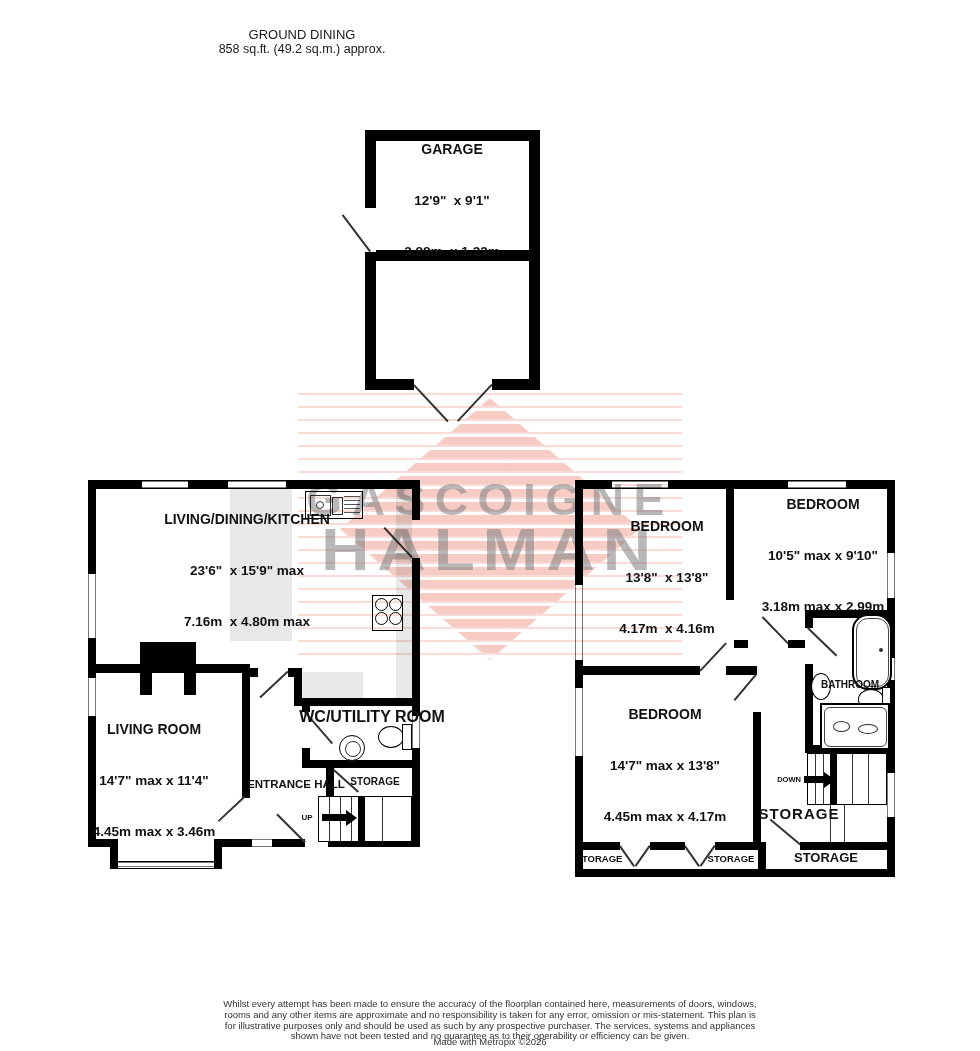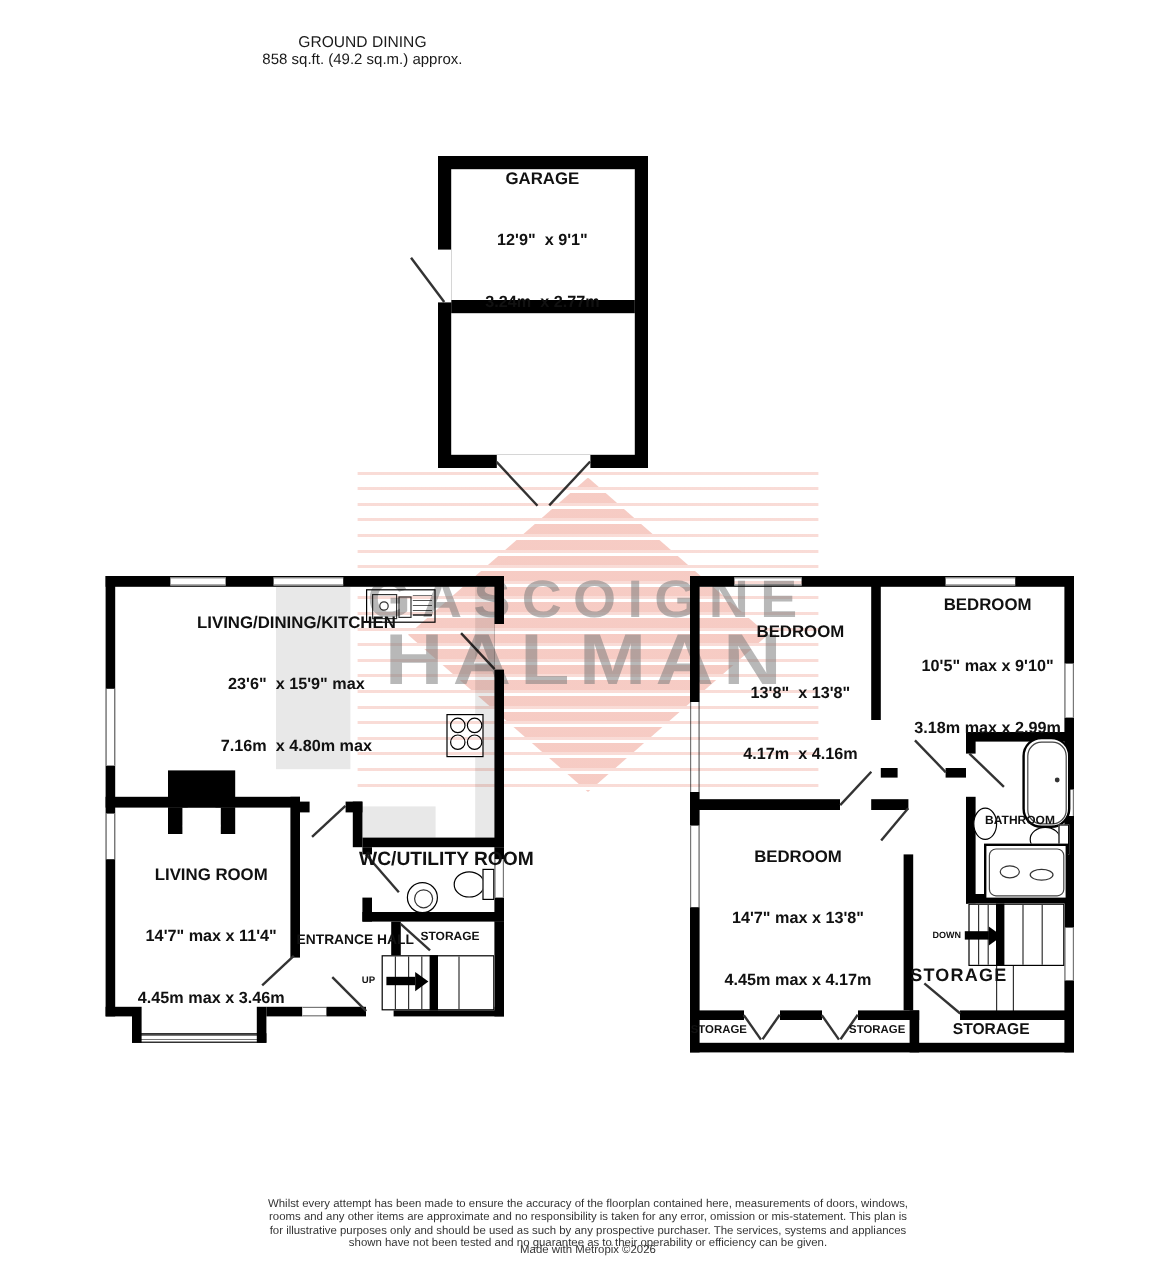--- a/index.html
+++ b/index.html
@@ -55,21 +55,21 @@
 
   <i style="position:absolute;left:365px;top:208px;width:11px;height:44px;background:#fff;display:block"></i>
   <i class="leaf" style="left:370px;top:251px;width:46px;transform:rotate(233deg)"></i>
 
   <i style="position:absolute;left:414px;top:379px;width:78px;height:11px;background:#fff;display:block"></i>
   <i class="leaf" style="left:414px;top:384px;width:50px;transform:rotate(47deg)"></i>
   <i class="leaf" style="left:492px;top:384px;width:50px;transform:rotate(133deg)"></i>
   <div class="lbl" style="left:452px;top:200px;">
     <div class="nm">GARAGE</div>
     <div class="dim">12'9"  x 9'1"</div>
-    <div class="dim">3.24m  x 2.77m</div>
+    <div class="dim">3.88m  x 1.23m</div>
   </div>
 
   <i class="shade" style="left:230px;top:489px;width:62px;height:152px"></i>
   <i class="shade" style="left:396px;top:489px;width:16px;height:212px"></i>
   <i class="shade" style="left:295px;top:672px;width:68px;height:26px"></i>
 
   <i class="wall" style="left:88px;top:480px;width:332px;height:9px"></i>
   <i class="winh" style="left:142px;top:481px;width:46px;height:7px"></i>
   <i class="winh" style="left:228px;top:481px;width:58px;height:7px"></i>
   <i class="wall" style="left:88px;top:480px;width:8px;height:367px"></i>
@@ -136,21 +136,21 @@
   <i style="position:absolute;left:375px;top:598px;width:11px;height:11px;border:1px solid #000;border-radius:50%;display:block"></i>
   <i style="position:absolute;left:389px;top:598px;width:11px;height:11px;border:1px solid #000;border-radius:50%;display:block"></i>
   <i style="position:absolute;left:375px;top:612px;width:11px;height:11px;border:1px solid #000;border-radius:50%;display:block"></i>
   <i style="position:absolute;left:389px;top:612px;width:11px;height:11px;border:1px solid #000;border-radius:50%;display:block"></i>
 
   <div class="lbl" style="left:247px;top:570px;z-index:20">
     <div class="nm">LIVING/DINING/KITCHEN</div>
     <div class="dim">23'6"  x 15'9" max</div>
     <div class="dim">7.16m  x 4.80m max</div>
   </div>
-  <div class="lbl" style="left:176px;top:780px;z-index:20">
+  <div class="lbl" style="left:154px;top:780px;z-index:20">
     <div class="nm">LIVING ROOM</div>
     <div class="dim">14'7" max x 11'4"</div>
     <div class="dim">4.45m max x 3.46m</div>
   </div>
   <div class="small-lbl" style="left:296px;top:784px;font-size:11.5px">ENTRANCE HALL</div>
   <div class="small-lbl" style="left:372px;top:717px;font-size:16px">WC/UTILITY ROOM</div>
   <div class="small-lbl" style="left:375px;top:781px;font-size:10px">STORAGE</div>
   <div class="small-lbl" style="left:307px;top:817px;font-size:8px">UP</div>
 
   <i class="wall" style="left:575px;top:480px;width:320px;height:9px"></i>

